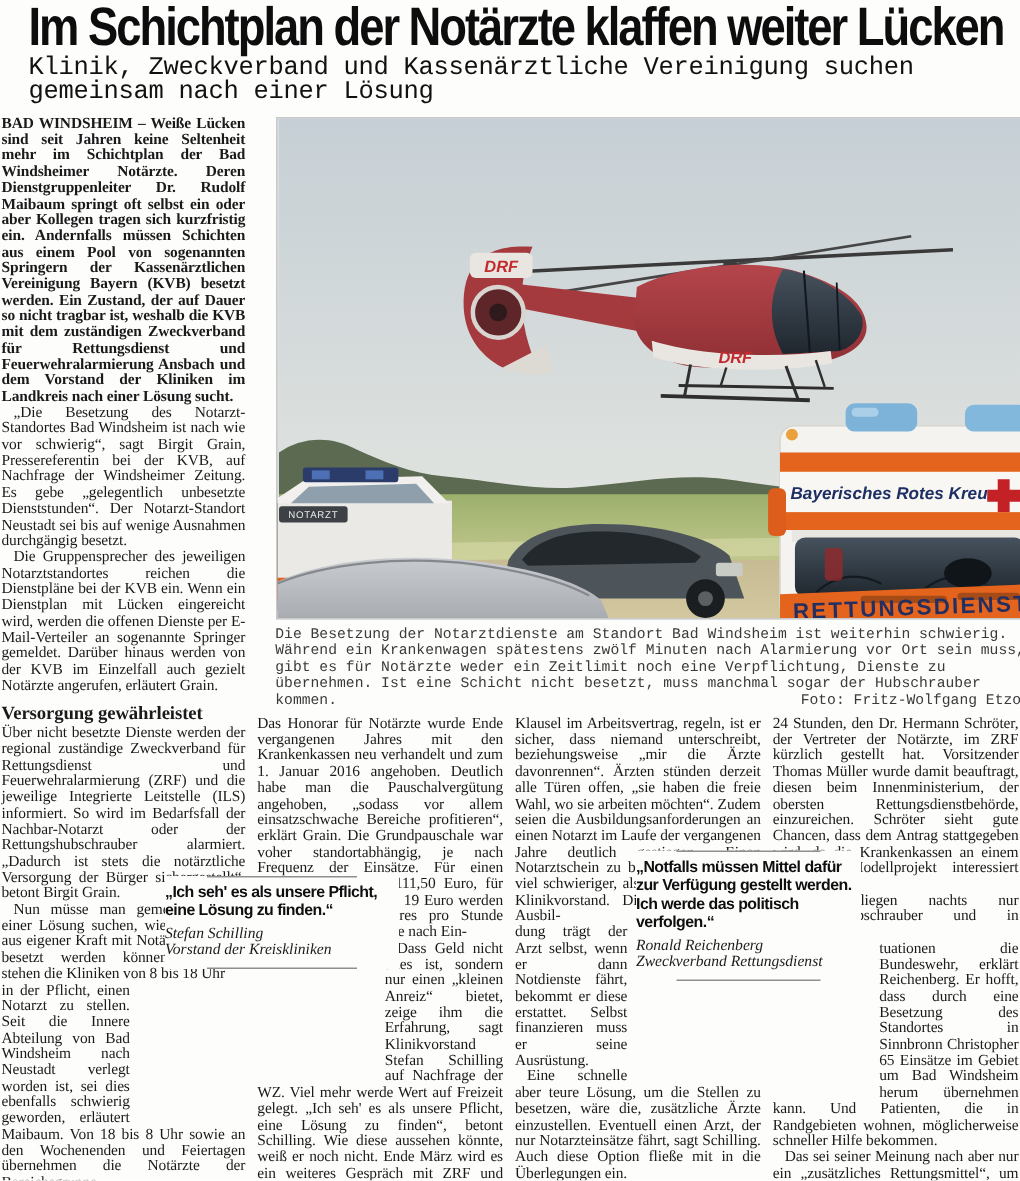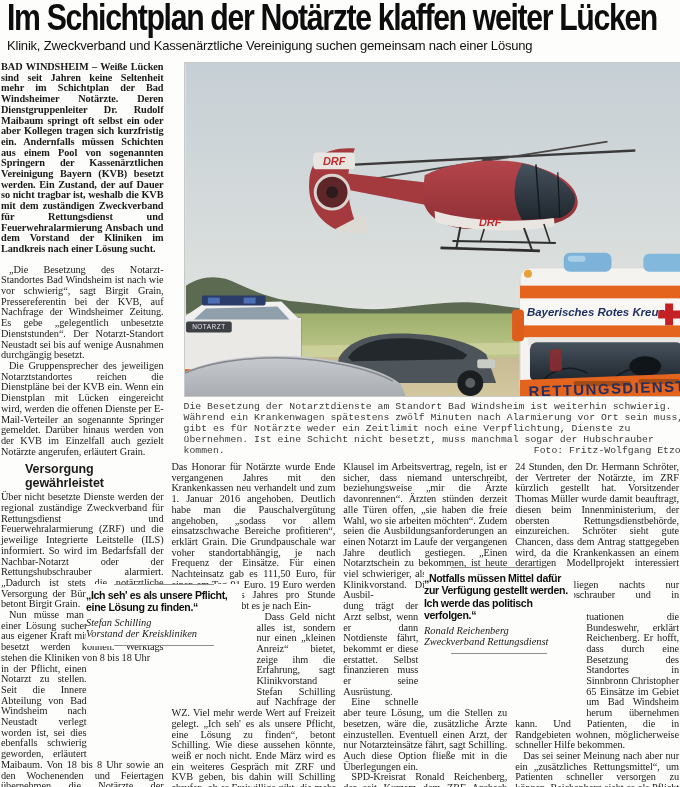--- a/index.html
+++ b/index.html
@@ -1,43 +1,43 @@
 <!DOCTYPE html>
 <html><head>
 <meta charset="utf-8">
 <style>
   html,body{margin:0;padding:0;background:#fff;}
   .page{position:relative;width:680px;height:787px;margin:0 auto;background:#fdfdfc;overflow:hidden;
         font-family:"Liberation Serif",serif;color:#1a1a1a;}
-  .masthead{padding:1px 2px 0 7px;}
+  .masthead{padding:1px 2px 0 19px;}
   h1.headline{font-family:"Liberation Sans",sans-serif;font-weight:bold;font-size:36px;line-height:34px;
       letter-spacing:-1.6px;white-space:nowrap;transform:scaleX(.84);transform-origin:0 50%;margin:0;color:#0d0d0d;}
-  .subtitle{font-family:Liberation Sans, sans-serif;font-size:13px;line-height:16px;letter-spacing:-.2px;
+  .subtitle{font-family:Liberation Mono, monospace;font-size:17px;line-height:16px;letter-spacing:-.2px;
       margin:3px 0 8px 0;color:#111;font-weight:400;}
   .body-grid{display:flex;gap:8px;padding:0 1px;}
   .col{width:163px;font-size:10.3px;line-height:10.7px;text-align:justify;letter-spacing:-.08px;}
   .col p{margin:0;text-indent:8px;}
   .col p.first,.col p.cont{text-indent:0;}
-  .col p.lead{font-weight:bold;text-indent:0;margin-bottom:10px;}
-  .subhead{font-family:Liberation Sans, sans-serif;font-weight:bold;font-size:12.5px;line-height:14px;
-      margin:5px 0 2px 0;text-align:left;padding-left:24px;}
+  .col p.lead{font-weight:bold;text-indent:0;}
+  .subhead{font-family:Liberation Serif, serif;font-weight:bold;font-size:12.5px;line-height:14px;
+      margin:5px 0 2px 0;text-align:left;}
   .right-zone{width:509px;}
   .figure{position:relative;width:427px;padding-left:12px;}
   .photo{display:block;width:509px;height:335px;border:1px solid #c9c9c9;box-sizing:border-box;background:#d9dee0;}
   .caption{position:relative;margin:4px 0 6px 0;font-family:Liberation Mono, monospace;font-size:9.8px;
       line-height:11px;color:#3a3a3a;width:509px;}
   .caption .credit{position:absolute;right:0;bottom:0;background:#fdfdfc;padding-left:6px;}
   .cols3{display:flex;gap:8px;margin-top:2px;}
   .cols3 .col{flex:1;width:auto;}
   .spacer-r{float:right;width:72px;height:88px;margin:0 0 2px 5px;}
   .spacer-l{float:left;width:80px;height:88px;margin:0 5px 2px 0;}
   .spacer-r.tall{width:84px;height:100px;}
   .spacer-l.tall{width:66px;height:100px;}
   .pullquote{position:absolute;background:#fdfdfc;text-align:left;font-family:"Liberation Sans",sans-serif;}
-  .pq1{left:86px;top:584px;width:156px;}
+  .pq1{left:110px;top:584px;width:156px;}
   .pq2{left:424px;top:567px;width:150px;}
   .pq-rule{height:1px;background:#8f8f8f;width:64%;margin:0 auto;}
   .pq-text{font-weight:bold;font-size:10.6px;line-height:12.4px;letter-spacing:-.35px;margin:4px 0 3px 0;color:#0f0f0f;}
   .pq-name{font-family:"Liberation Serif",serif;font-style:italic;font-size:10.4px;line-height:11.5px;margin:0;}
   .pq-role{font-family:"Liberation Serif",serif;font-style:italic;font-size:10.4px;line-height:11.5px;margin:0 0 5px 0;}
   svg text{font-family:"Liberation Sans",sans-serif;}
 </style>
 </head>
 <body>
 

